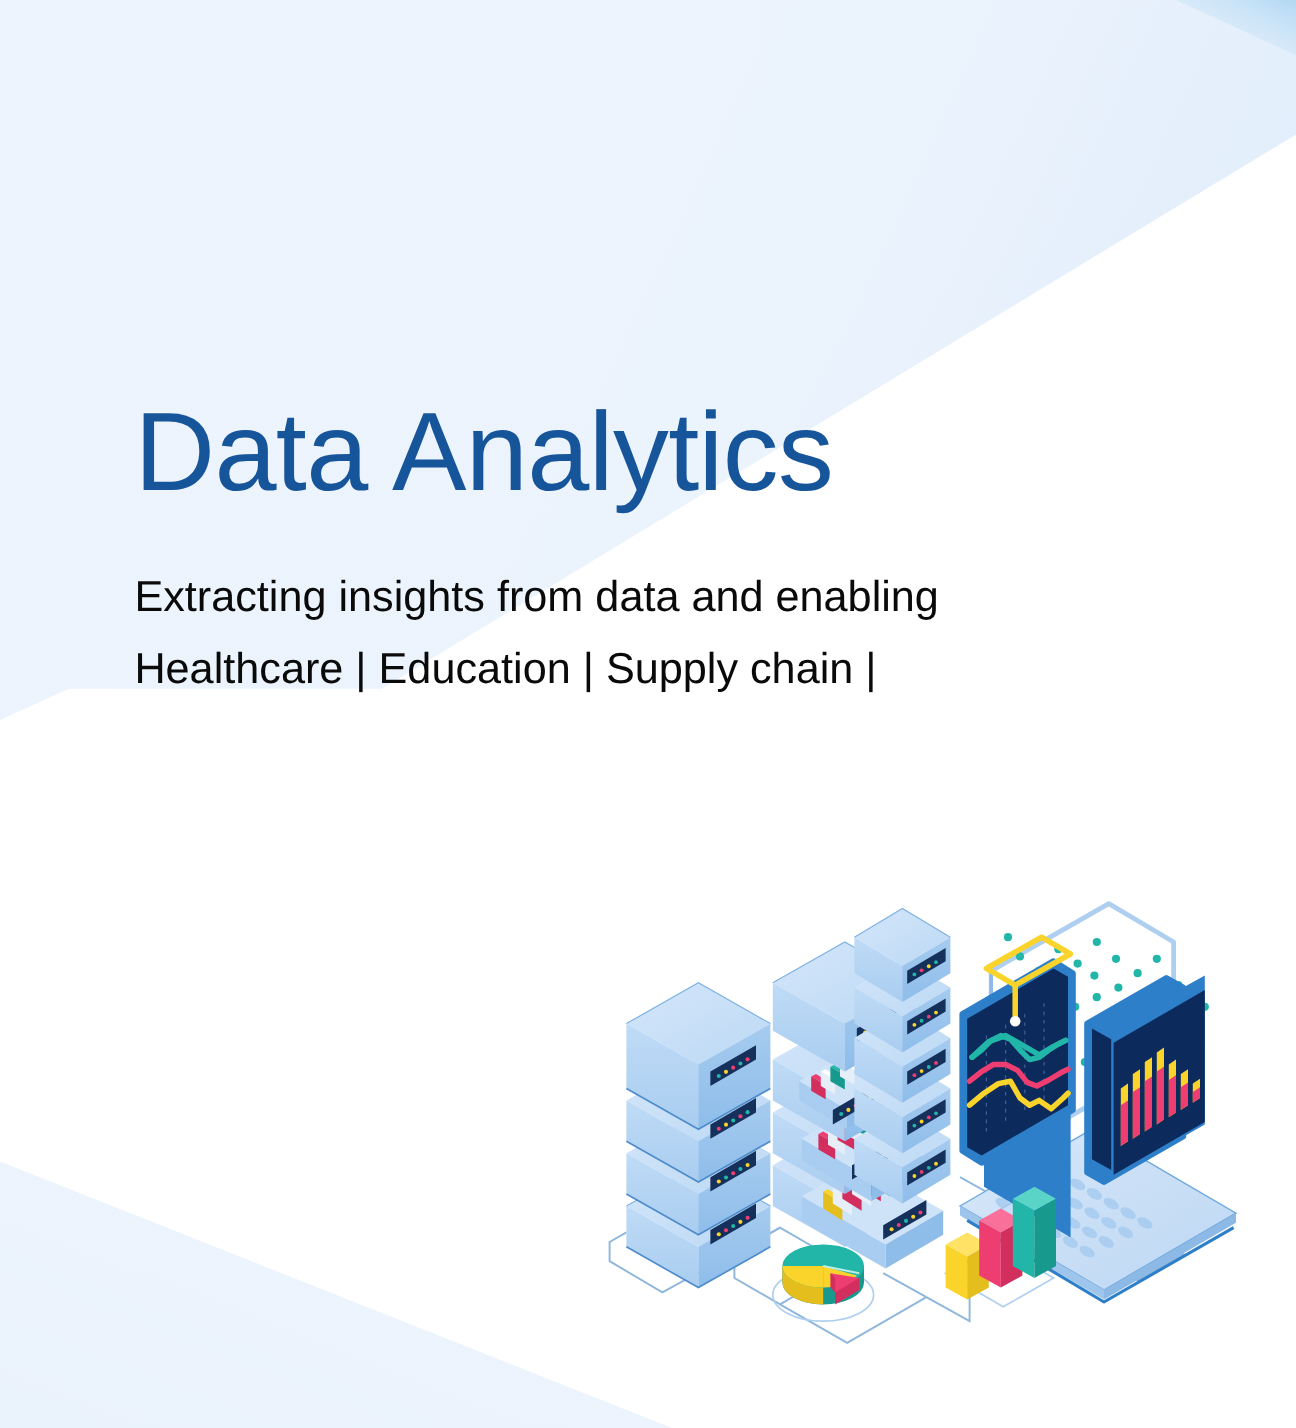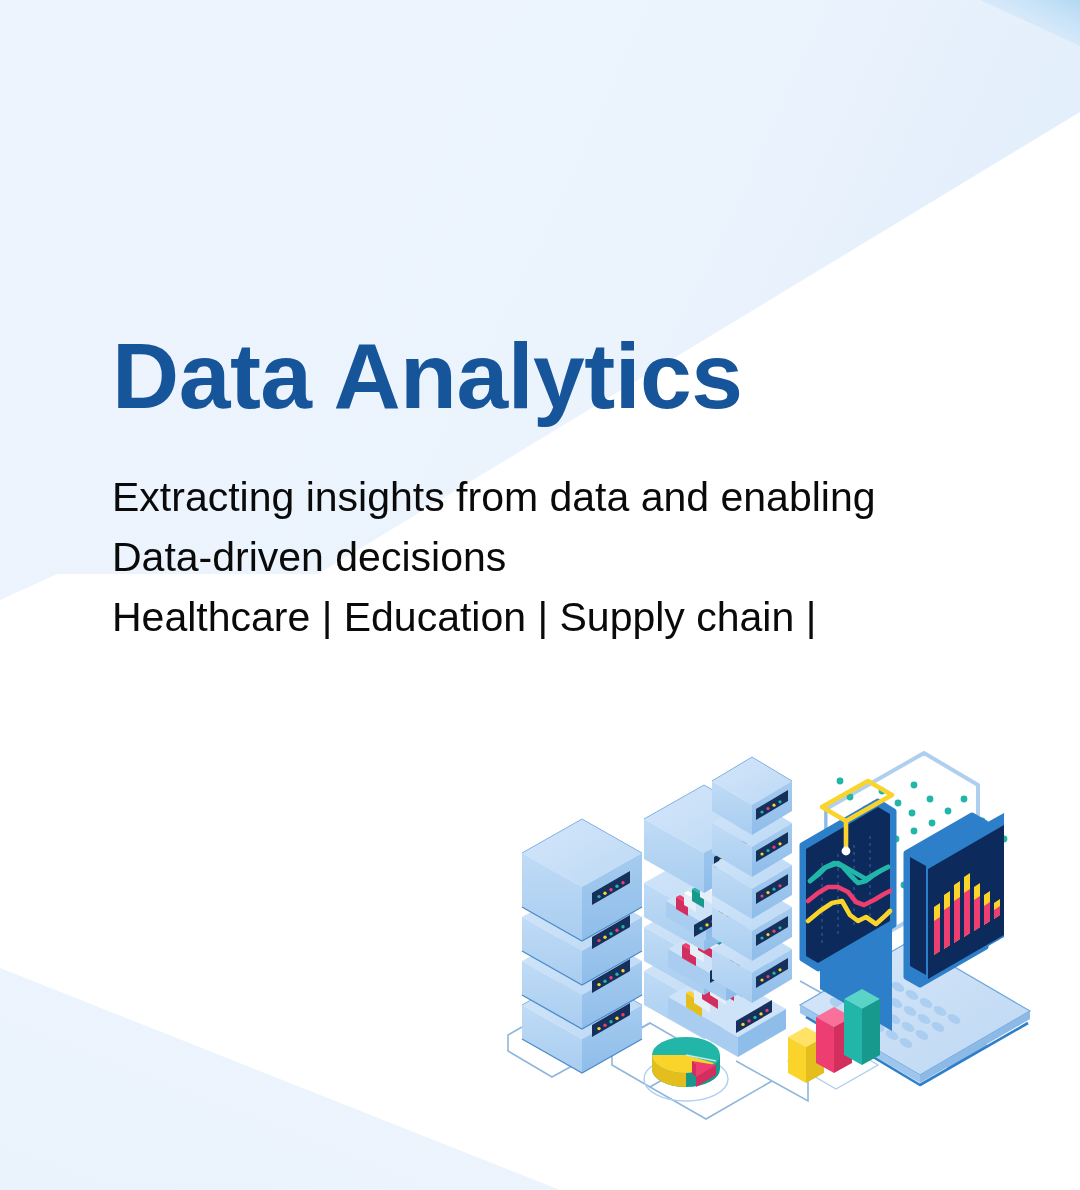--- a/index.html
+++ b/index.html
@@ -31,31 +31,31 @@
   
   .text-block {
     position: absolute;
     left: 112px;
     top: 330px;
     width: 880px;
   }
   .page-title {
     font-size: 93px;
     line-height: 1.0;
-    font-weight: 700;
+    font-weight: 400;
     color: #17559B;
     letter-spacing: -0.5px;
     margin: 0;
     white-space: nowrap;
   }
   .subtitle-group {
     margin-top: 44px;
   }
   .subtitle-line {
-    font-size: 41px;
+    font-size: 36px;
     line-height: 60px;
     font-weight: 400;
     color: #0a0a0a;
     white-space: nowrap;
   }
   
   .illustration {
     position: absolute;
     left: 500px;
     top: 735px;
@@ -90,21 +90,20 @@
 
     <path d="M980,0 L1080,0 L1080,46 Z" fill="url(#cornerGrad)"></path>
 
     <path d="M0,968 L560,1190 L0,1190 Z" fill="url(#tintGrad2)"></path>
   </svg>
 
   <div class="text-block">
     <h1 class="page-title">Data Analytics</h1>
     <div class="subtitle-group">
       <div class="subtitle-line">Extracting insights from data and enabling</div>
-      <div class="subtitle-line">Data-driven decisions</div>
       <div class="subtitle-line">Healthcare | Education | Supply chain |</div>
     </div>
   </div>
 
   <svg class="illustration" viewBox="0 0 560 400" aria-hidden="true">
     <defs>
       <linearGradient id="rackTop" x1="0" y1="0" x2="1" y2="1">
         <stop offset="0%" stop-color="#D4E6FA"></stop>
           <stop offset="100%" stop-color="#BCD9F4"></stop>
       </linearGradient>

